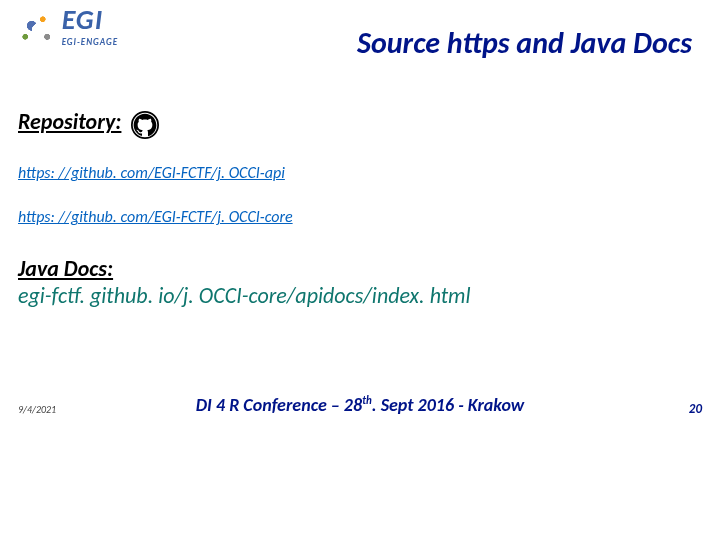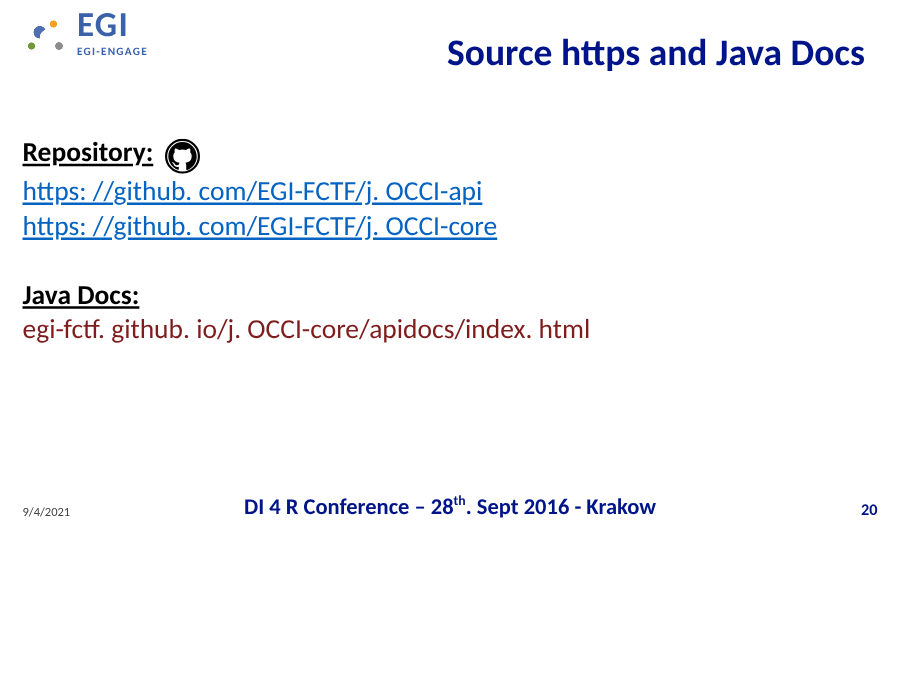--- a/index.html
+++ b/index.html
@@ -1,17 +1,17 @@
 <!DOCTYPE html>
 <html><head>
 <meta charset="utf-8">
 <style>
   * { box-sizing: border-box; margin: 0; padding: 0; }
   html, body { width: 720px; height: 540px; font-family: Calibri, "Segoe UI", Arial, sans-serif; background: #fff; color: #000; overflow: hidden; }
-  .slide { position: relative; width: 720px; height: 428px; }
+  .slide { position: relative; width: 720px; height: 428px; font-style: italic; }
 
   .logo-area { position: absolute; top: 6px; left: 12px; }
   .logo-mark {
     display: inline-block; vertical-align: top;
     width: 44px; height: 44px;
     background:
       radial-gradient(circle at 60% 55%, #fff 0%, #fff 18%, transparent 19%),
       radial-gradient(circle at 45% 45%, #506fb2 0%, #506fb2 14%, transparent 15%),
       radial-gradient(circle at 70% 30%, #f7a11b 0%, #f7a11b 6%, transparent 7%),
       radial-gradient(circle at 30% 70%, #6f9a3c 0%, #6f9a3c 6%, transparent 7%),
@@ -26,22 +26,22 @@
     font-size: 30px; font-weight: 700; color: #001489;
     text-align: right;
   }
 
   .content { position: absolute; top: 108px; left: 18px; right: 18px; }
   .sec-head { font-size: 22px; font-weight: 700; text-decoration: underline; display: inline-block; text-align: center; }
   .gh-icon {
     display: inline-block; width: 28px; height: 28px; vertical-align: middle; margin-left: 6px;
   }
   .gh-icon svg { width: 28px; height: 28px; }
-  .link { font-size: 22px; color: #0563c1; text-decoration: underline; line-height: 1.25; display: block; }
-  .plain { font-size: 22px; color: #7f1d1d; line-height: 1.25; }
+  .link { font-size: 16px; color: #0563c1; text-decoration: underline; line-height: 1.25; display: block; margin-top: 24px; }
+  .plain { font-size: 22px; color: #0f766e; line-height: 1.25; }
   .block2 { margin-top: 28px; }
 
   .footer { position: absolute; bottom: 12px; left: 0; right: 0; }
   .footer-date { position: absolute; left: 18px; bottom: 0; font-size: 10px; color: #444; }
   .footer-center { position: absolute; left: 0; right: 0; text-align: center; bottom: 0; font-weight: 700; color: #001489; font-size: 18px; }
   .footer-center sup { font-size: 11px; }
   .footer-page { position: absolute; right: 18px; bottom: 0; font-size: 13px; font-weight: 700; color: #001489; margin-left: 12px; }
 </style>
 </head>
 <body>

